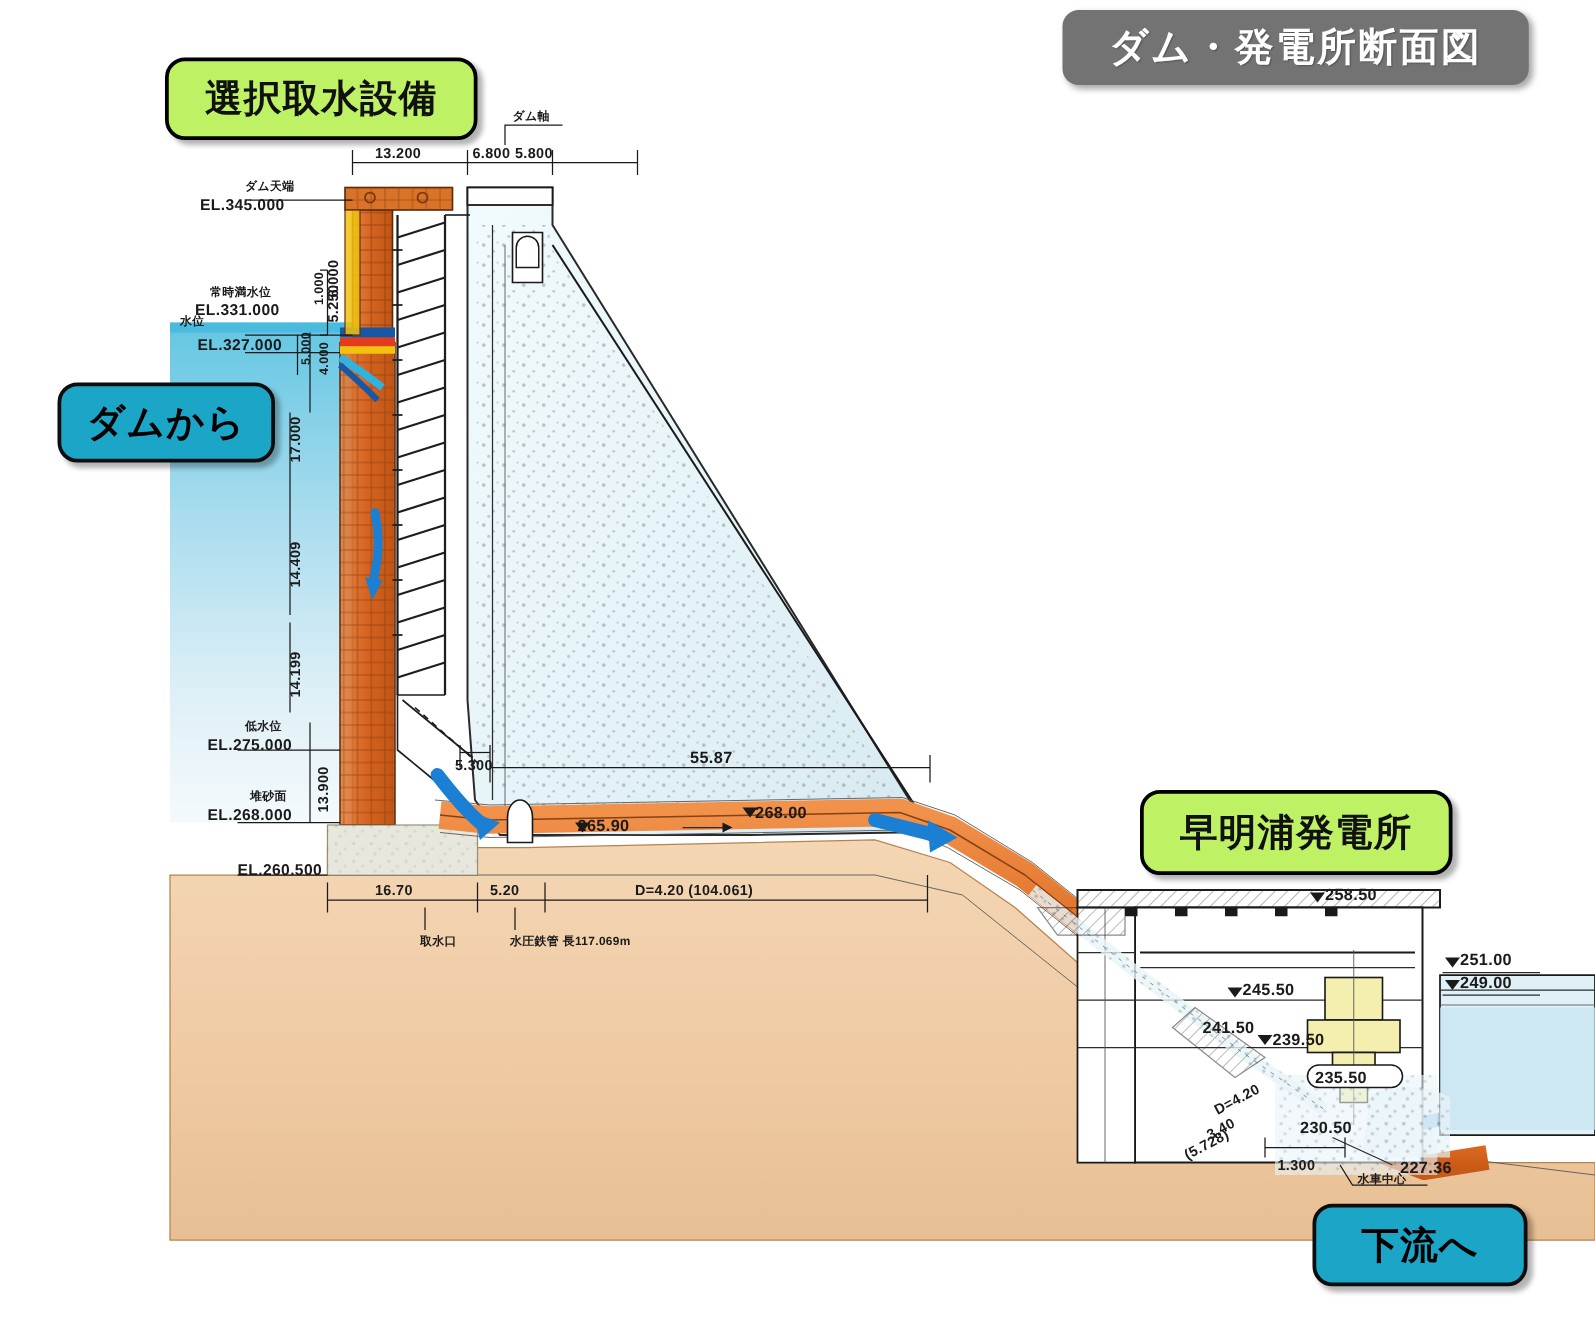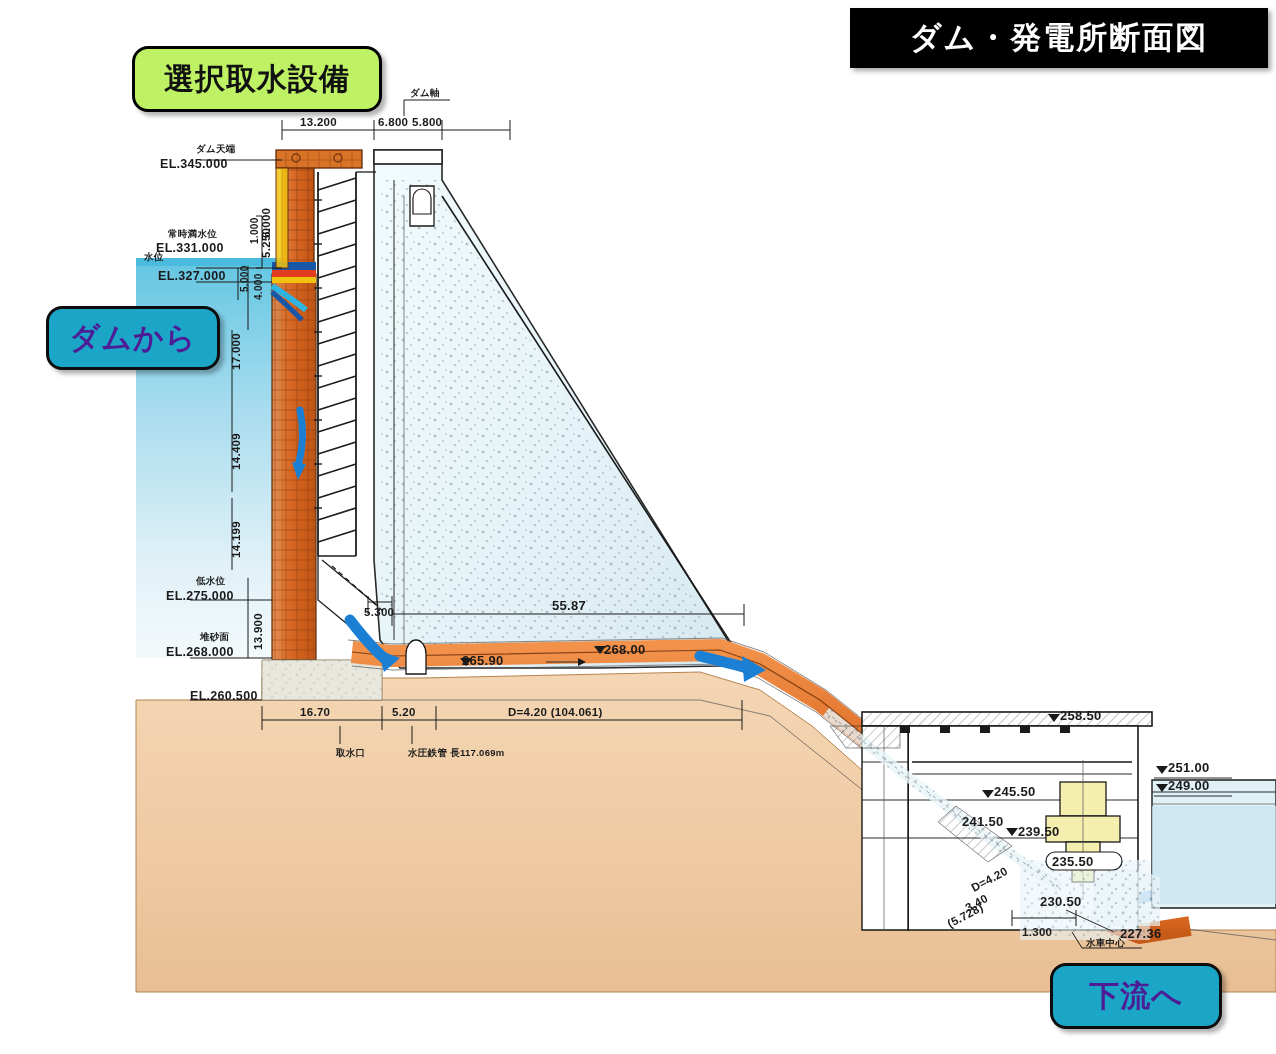--- a/index.html
+++ b/index.html
@@ -2,34 +2,34 @@
 <html><head>
 <meta charset="utf-8">
 <style>
   html,body{margin:0;padding:0;background:#fff;}
   body{width:1276px;height:1054px;position:relative;overflow:hidden;
        font-family:"Liberation Sans","DejaVu Sans",sans-serif;}
 
   #stage{position:absolute;left:0;top:0;width:1276px;height:1054px;background:#ffffff;}
 
   
-  .title-banner{position:absolute;left:850px;top:8px;width:418px;height:60px;
-      background:#000000;display:flex;align-items:center;justify-content:center;
-      box-shadow:3px 3px 5px rgba(0,0,0,.35);}
+  .title-banner{position:absolute;left:850px;top:8px;width:373px;height:60px;
+      background:#737373;display:flex;align-items:center;justify-content:center;
+      box-shadow:3px 3px 5px rgba(0,0,0,.35);border-radius:13px;}
   .title-banner span{color:#ffffff;font-size:31px;font-weight:700;letter-spacing:2px;
       text-shadow:1px 1px 1px rgba(0,0,0,.25);}
 
   
   .pill{position:absolute;display:flex;align-items:center;justify-content:center;
       border:3px solid #000;border-radius:16px;box-shadow:4px 4px 4px rgba(0,0,0,.3);}
   .pill span{font-weight:700;white-space:nowrap;}
   .pill.yellow{background:#bef264;}
   .pill.yellow span{color:#111;}
   .pill.cyan{background:#1ba6c8;border-color:#0d0d0d;}
-  .pill.cyan span{color:#4c1d95;}
+  .pill.cyan span{color:#000000;}
 
   #pill-intake{left:132px;top:46px;width:244px;height:60px;}
   #pill-intake span{font-size:30px;letter-spacing:1px;}
   #pill-fromdam{left:46px;top:306px;width:168px;height:58px;}
   #pill-fromdam span{font-size:30px;letter-spacing:1px;}
   #pill-power{left:912px;top:632px;width:244px;height:62px;}
   #pill-power span{font-size:30px;letter-spacing:1px;}
   #pill-down{left:1050px;top:963px;width:166px;height:60px;}
   #pill-down span{font-size:30px;letter-spacing:1px;}
 
@@ -387,20 +387,23 @@
   </svg>
 
   <div class="pill yellow" id="pill-intake">
     <span>選択取水設備</span>
   </div>
 
   <div class="pill cyan" id="pill-fromdam">
     <span>ダムから</span>
   </div>
 
+  <div class="pill yellow" id="pill-power">
+    <span>早明浦発電所</span>
+  </div>
 
   <div class="pill cyan" id="pill-down">
     <span>下流へ</span>
   </div>
 
   <div class="title-banner">
     <span>ダム・発電所断面図</span>
   </div>
 
 </div>

